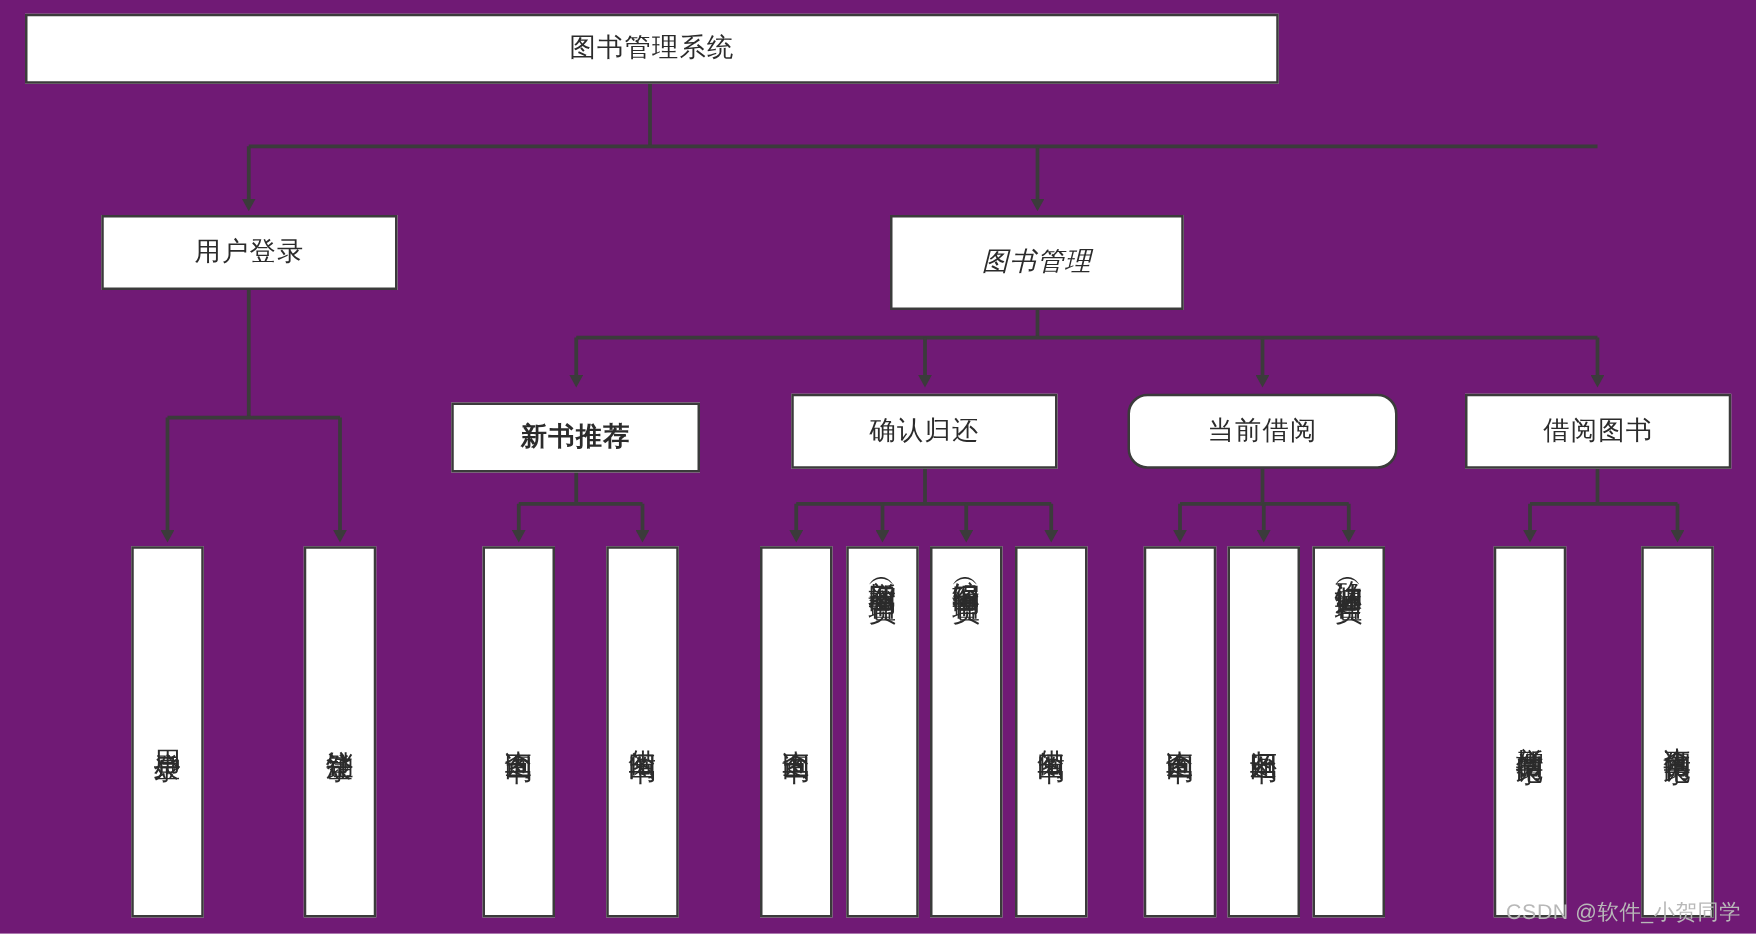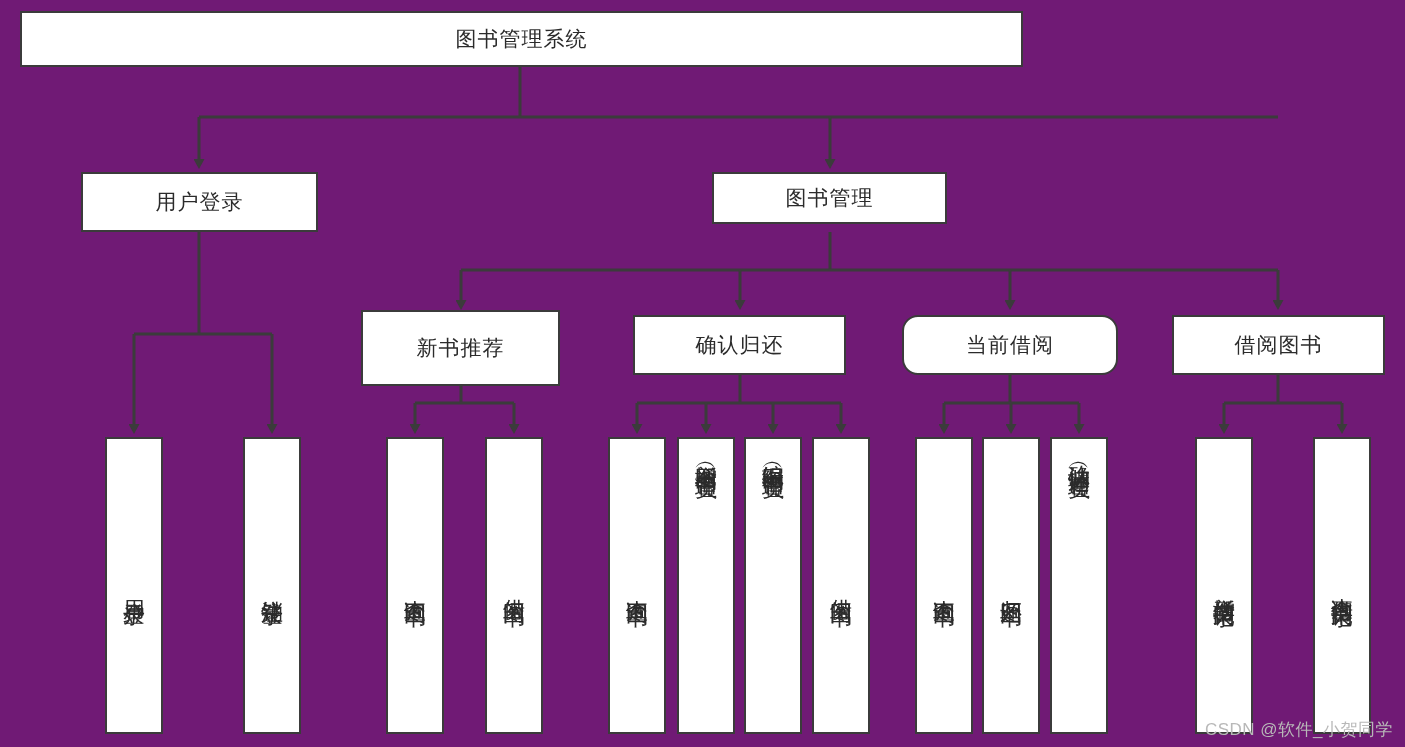--- a/index.html
+++ b/index.html
@@ -125,25 +125,25 @@
     </g>
   </svg>
 
   <div class="node horiz" style="left:20px; top:11px; width:1003px; height:56px;">
     <span class="label">图书管理系统</span>
   </div>
 
   <div class="node horiz" style="left:81px; top:172px; width:237px; height:60px;">
     <span class="label">用户登录</span>
   </div>
-  <div class="node horiz" style="left:712px; top:172px; width:235px; height:52px;">
+  <div class="node horiz" style="left:712px; top:172px; width:235px; height:76px;font-style:italic;">
     <span class="label">图书管理</span>
   </div>
 
-  <div class="node horiz" style="left:361px; top:310px; width:199px; height:76px;">
+  <div class="node horiz" style="left:361px; top:322px; width:199px; height:56px;font-weight:bold;">
     <span class="label">新书推荐</span>
   </div>
   <div class="node horiz" style="left:633px; top:315px; width:213px; height:60px;">
     <span class="label">确认归还</span>
   </div>
   <div class="node horiz" style="left:902px; top:315px; width:216px; height:60px;border-radius:16px;">
     <span class="label">当前借阅</span>
   </div>
   <div class="node horiz" style="left:1172px; top:315px; width:213px; height:60px;">
     <span class="label">借阅图书</span>

